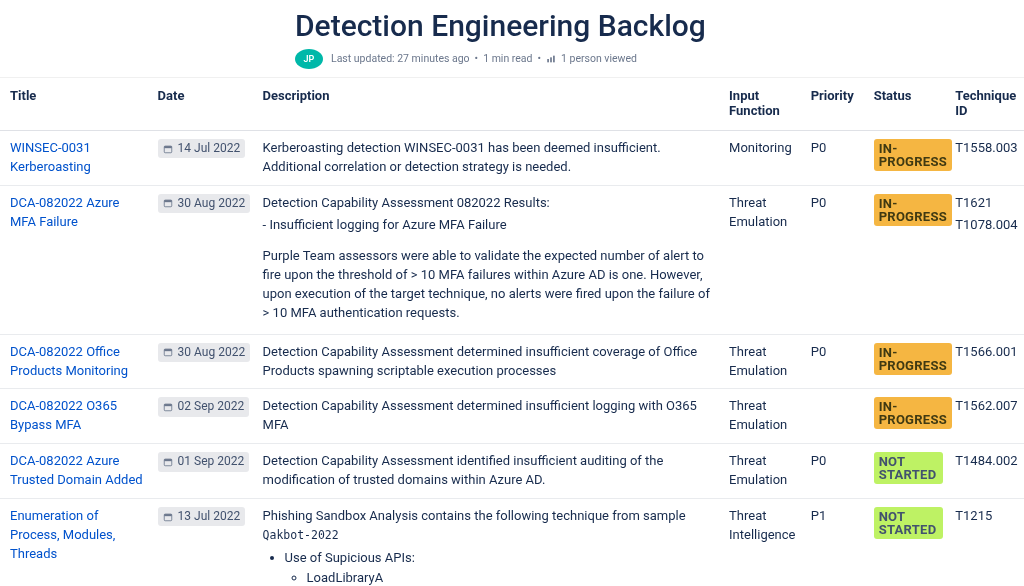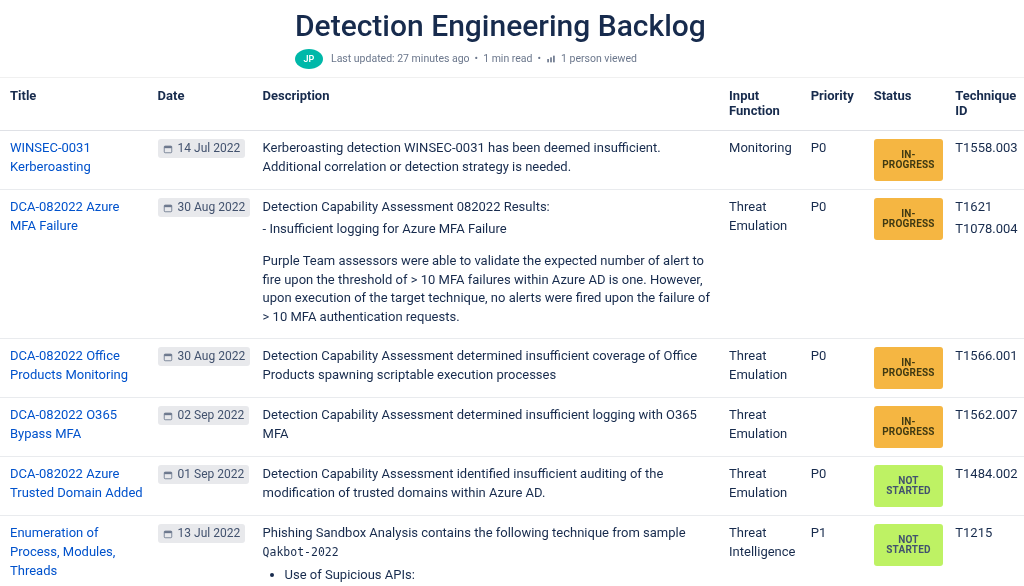--- a/index.html
+++ b/index.html
@@ -95,25 +95,24 @@
     font-size: 12px;
     color: #42526e;
     white-space: nowrap;
   }
   .cal-icon {
     width: 10px; height: 10px;
     display: inline-block;
   }
   .badge {
     display: inline-block;
-    font-size: 10px;
+    font-size: 13px;
     font-weight: 700;
-    padding: 11px 5px;
+    padding: 3px 5px;
     border-radius: 3px;
-    text-align: center;
     line-height: 1;
     letter-spacing: .02em;
   }
   .badge-progress {
     background: #f5b642;
     color: #403a12;
   }
   .badge-notstarted {
     background: #bef264;
     color: #42526e;

